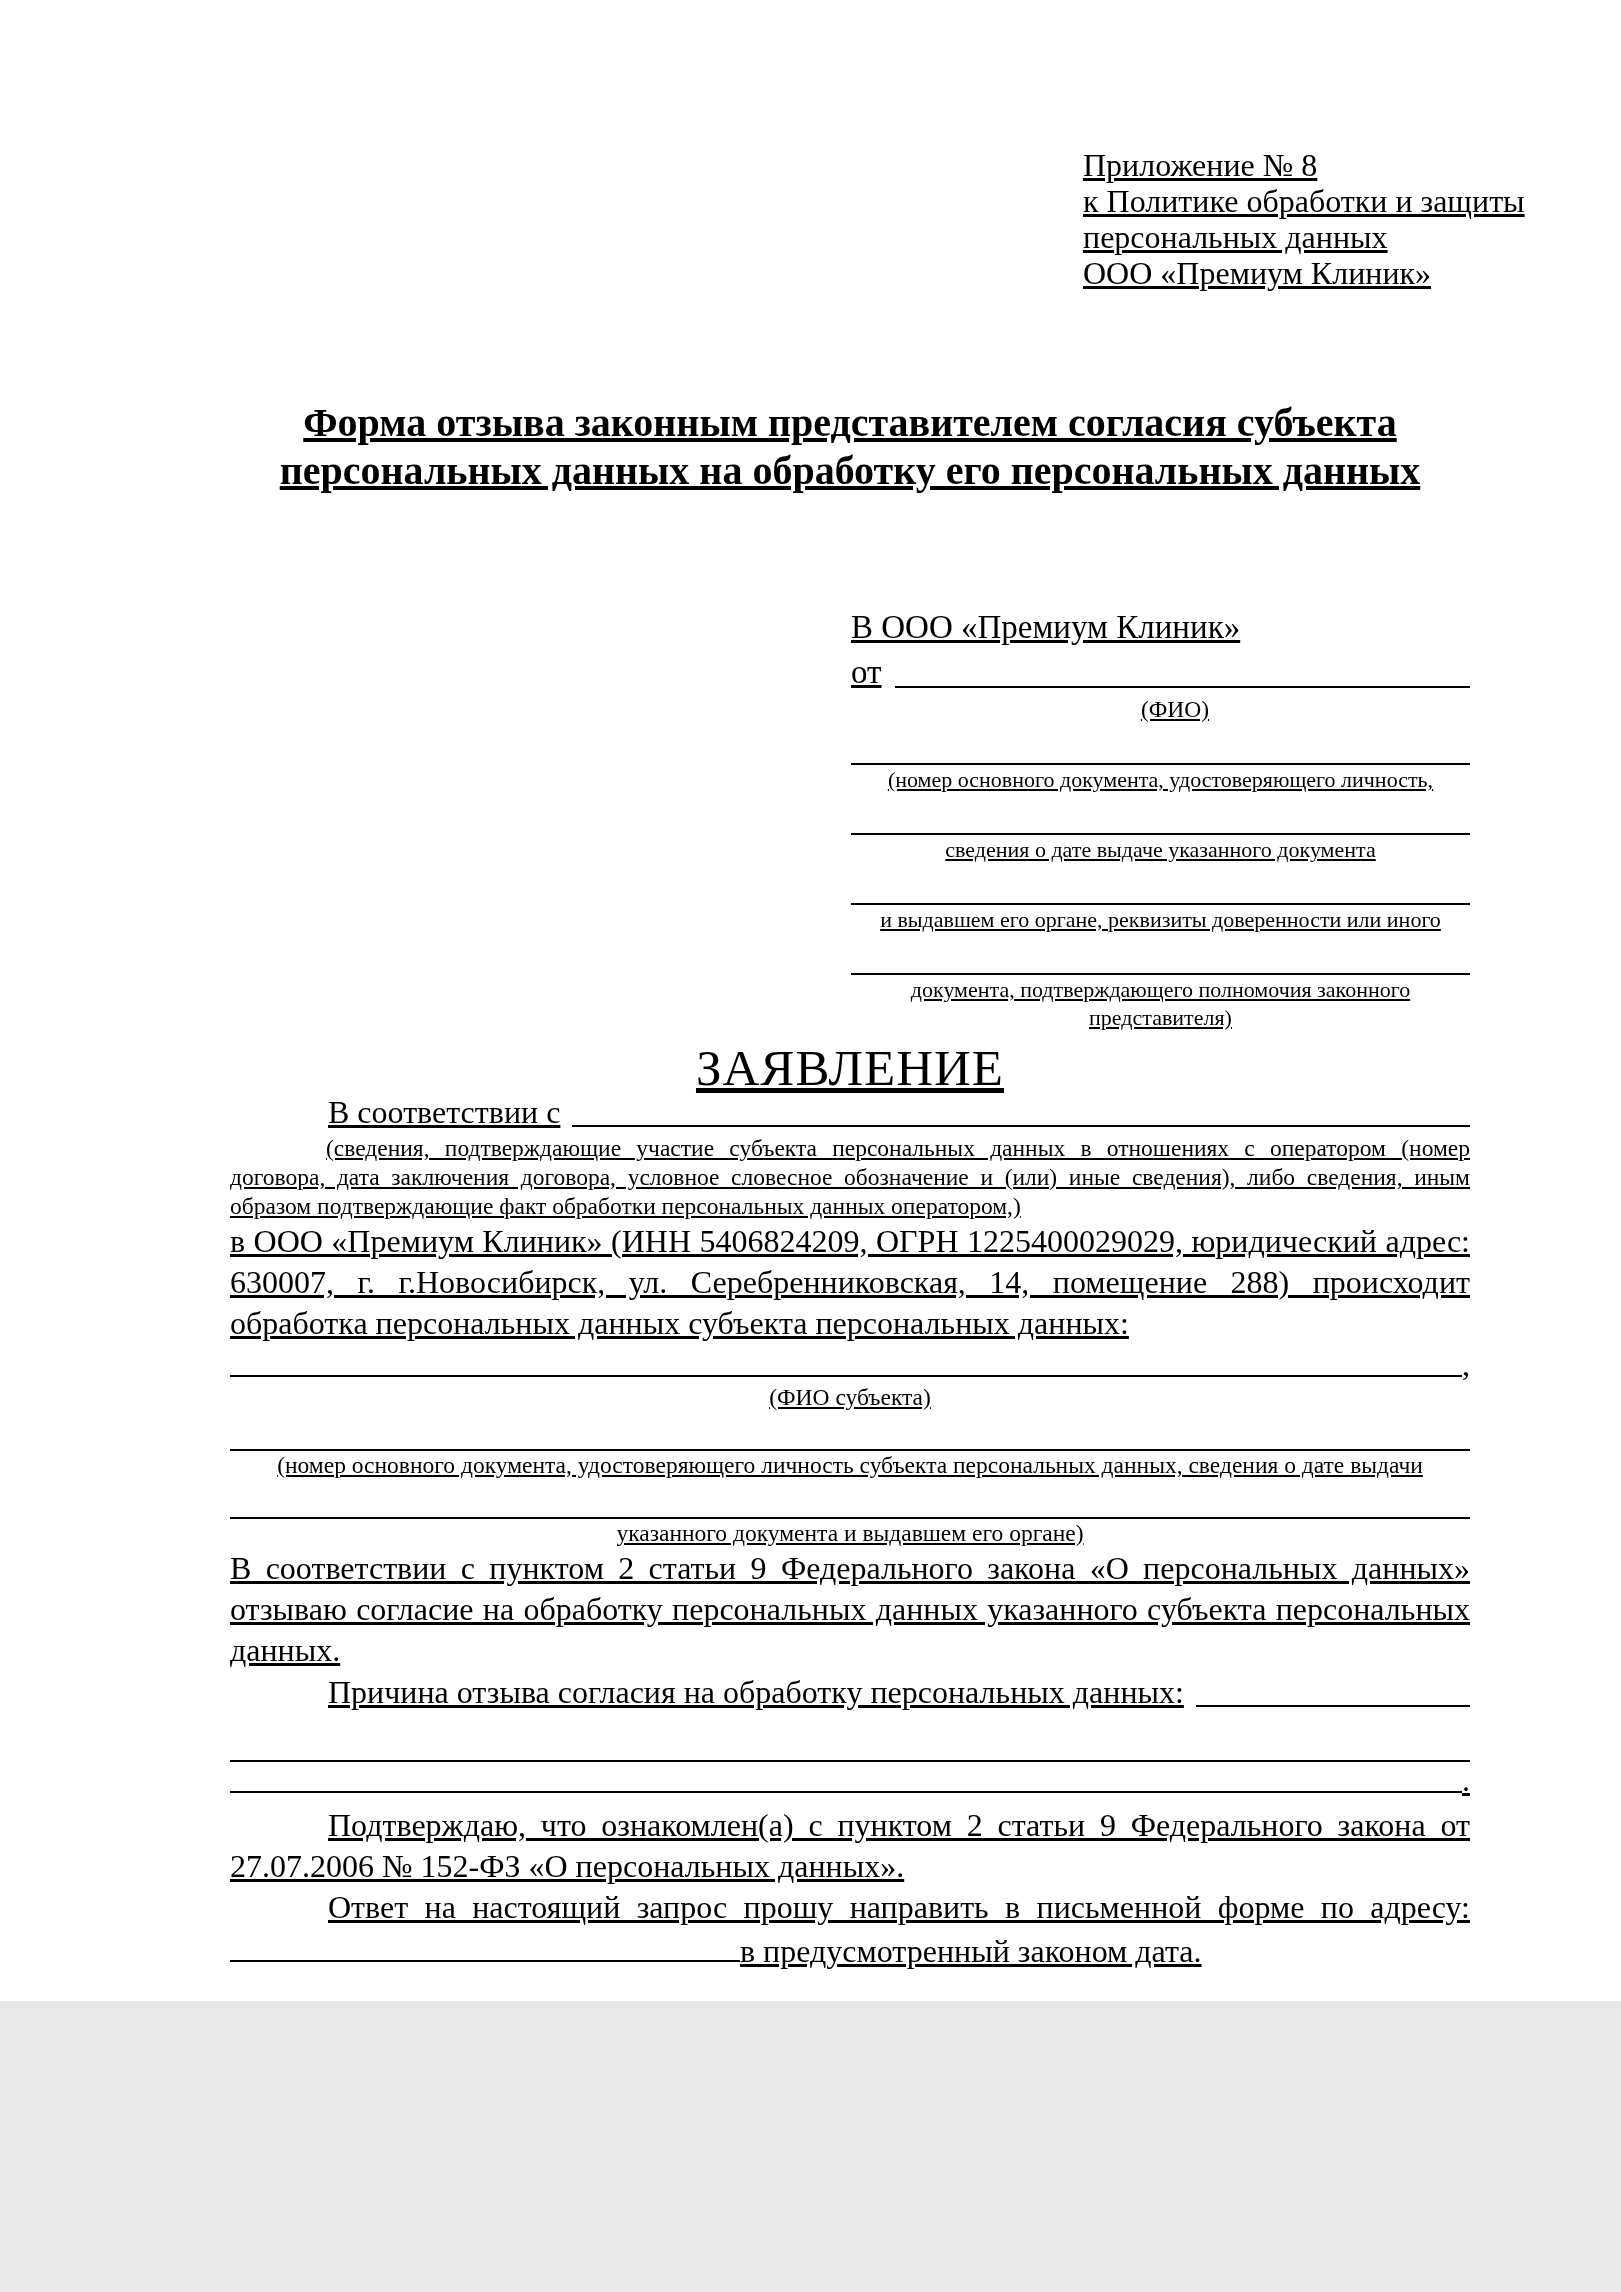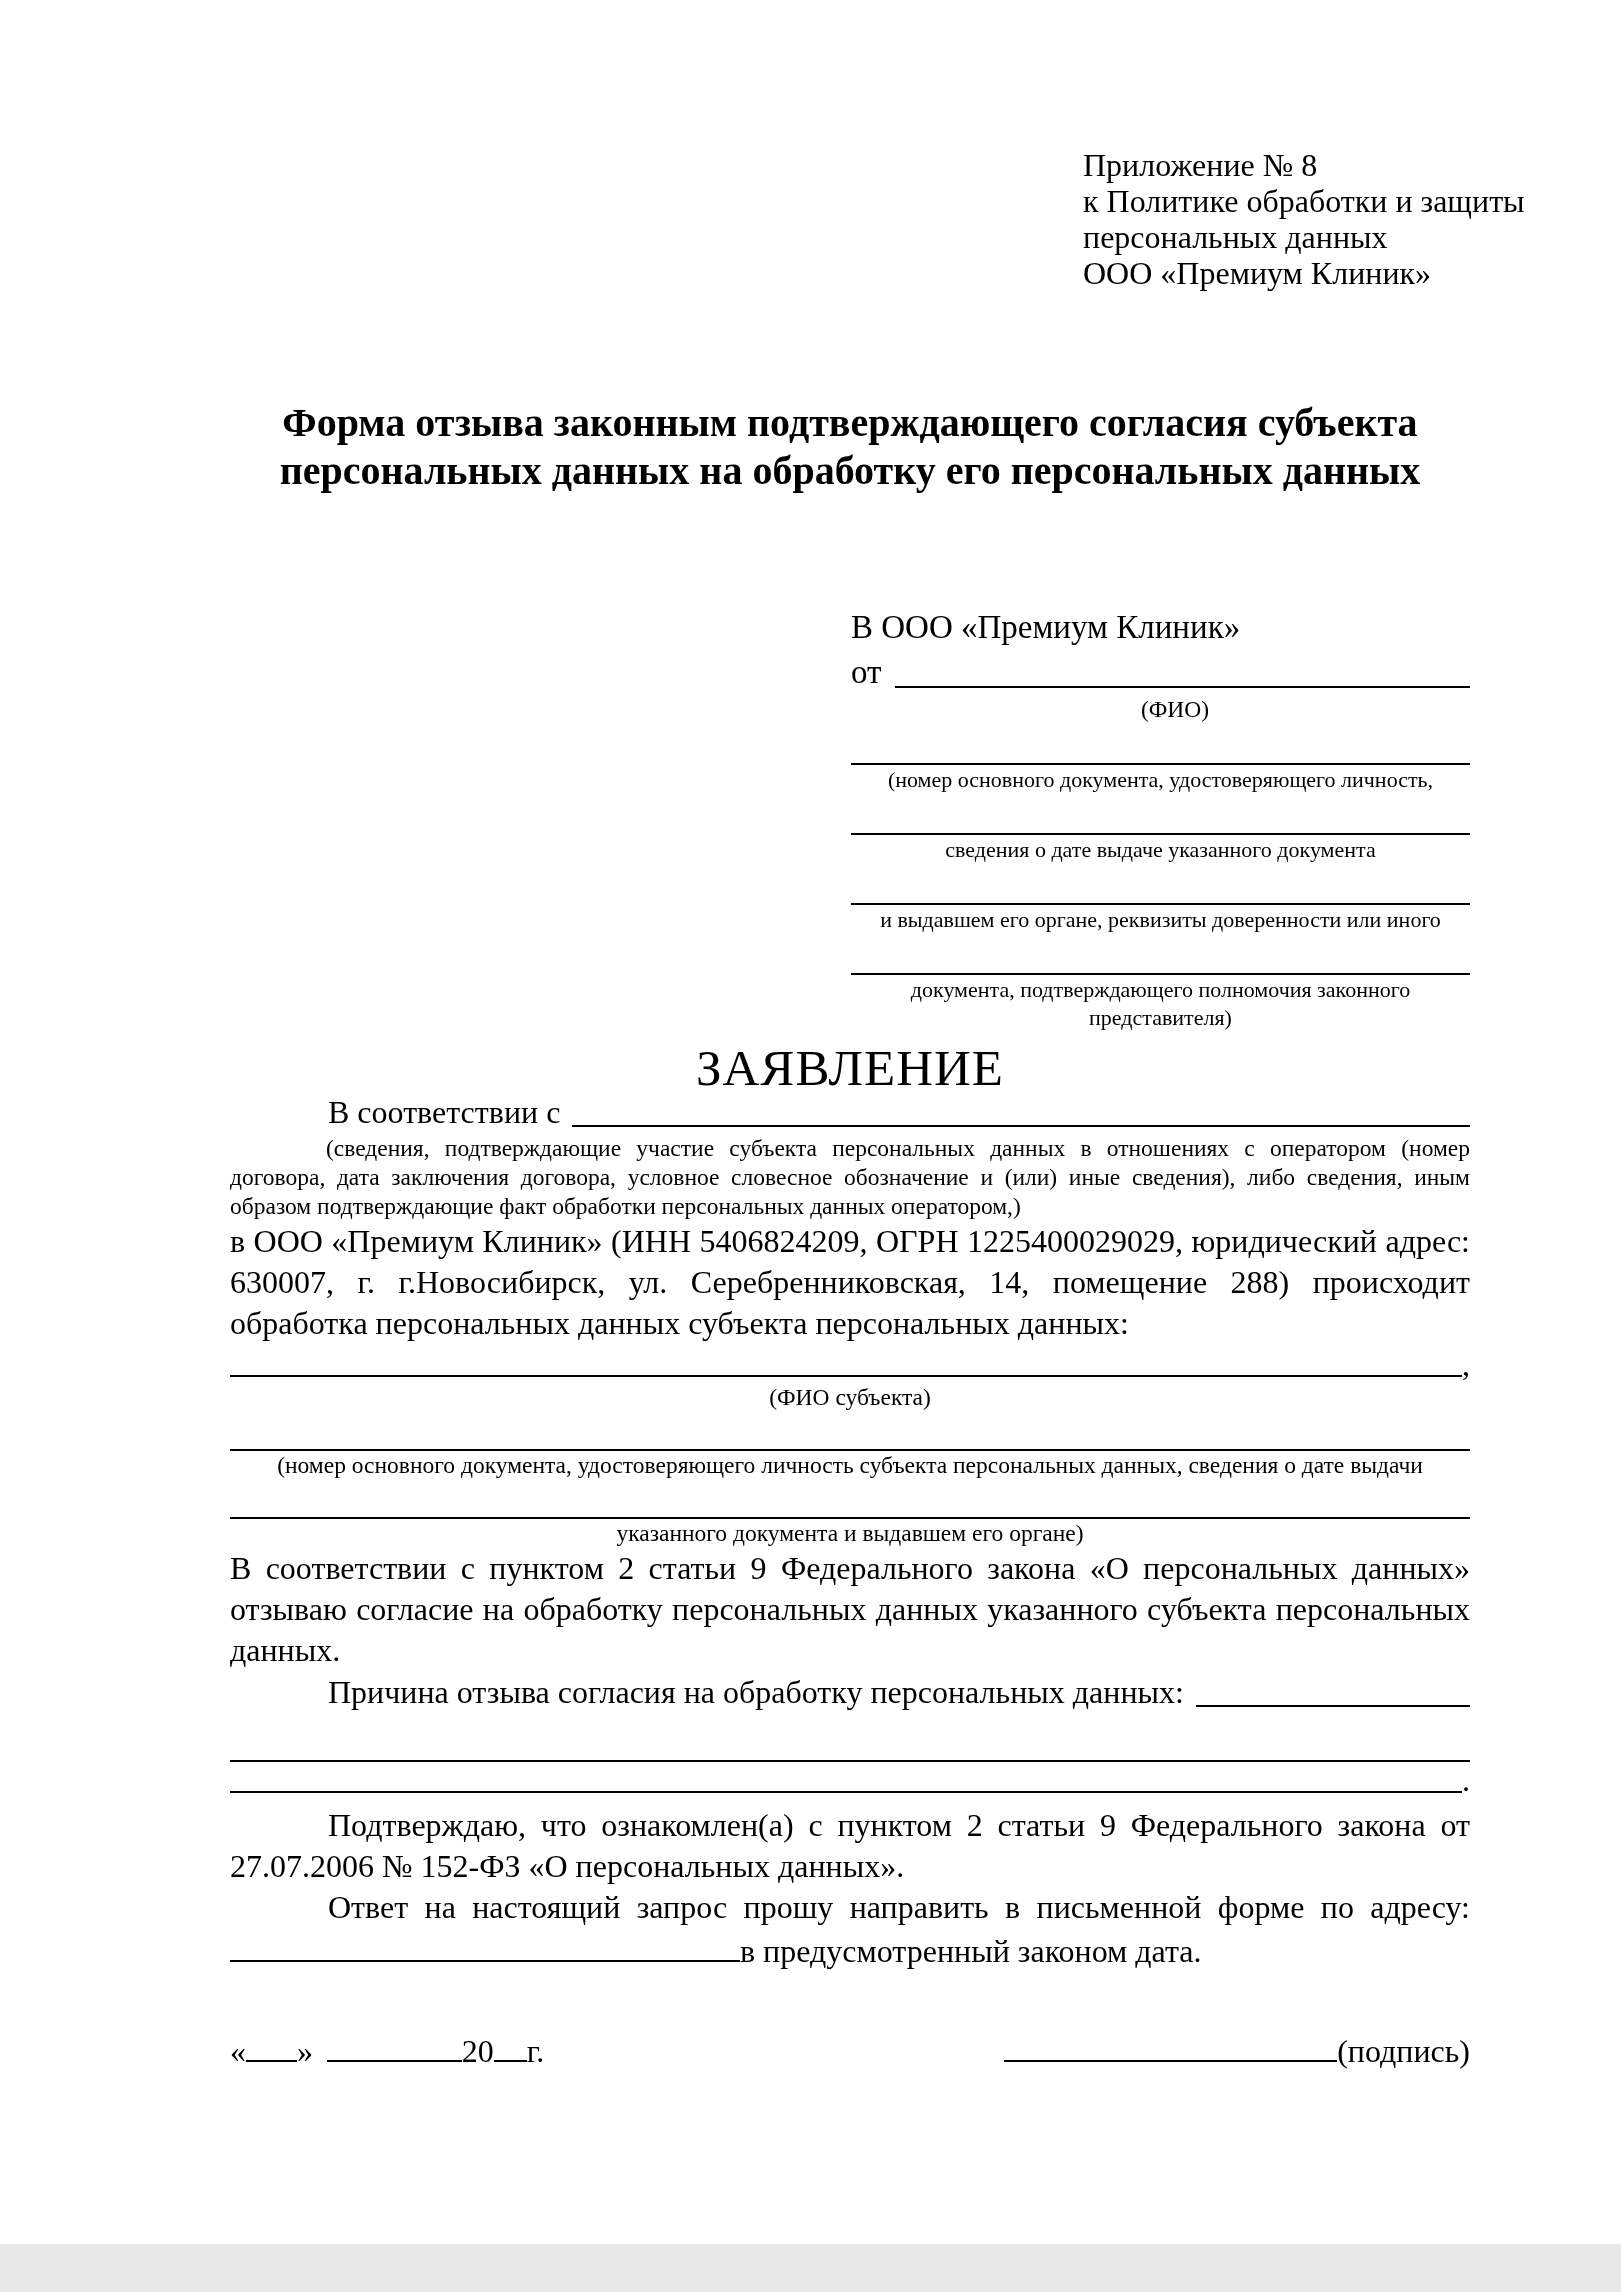--- a/index.html
+++ b/index.html
@@ -1,26 +1,27 @@
 <!DOCTYPE html>
 <html><head>
 <meta charset="utf-8">
 <style>
   html, body { margin: 0; padding: 0; background: #e8e8e8; }
   .page {
-    width: 1621px; height: 2244px;
+    width: 1621px; height: 2001px;
     margin: 0 auto;
     background: #ffffff;
     color: #000000;
     font-family: "Liberation Serif", "DejaVu Serif", serif;
     font-size: 32px;
     box-sizing: border-box;
     padding: 147px 151px 0 230px;
     position: relative;
     overflow: hidden;
+    text-decoration: underline;
   }
 
   
   .annex { margin-left: 853px; font-size: 32px; line-height: 36px; white-space: nowrap; }
 
   
   .title { margin-top: 108px; text-align: center; font-weight: bold; font-size: 40px; line-height: 48px; }
 
   
   .addressee { margin-top: 110px; margin-left: 621px; font-size: 33px; line-height: 45px; }
@@ -64,21 +65,21 @@
 <div class="page">
 
   <div class="annex">
     <div>Приложение № 8</div>
     <div>к Политике обработки и защиты</div>
     <div>персональных данных</div>
     <div>ООО «Премиум Клиник»</div>
   </div>
 
   <div class="title">
-    <div>Форма отзыва законным подтверждающего согласия субъекта</div>
+    <div>Форма отзыва законным представителем согласия субъекта</div>
     <div>персональных данных на обработку его персональных данных</div>
   </div>
 
   <div class="addressee">
     <div>В ООО «Премиум Клиник»</div>
     <div class="a-row">
       <span>от</span>
       <span class="fill"></span>
     </div>
     <div class="a-cap">(ФИО)</div>

